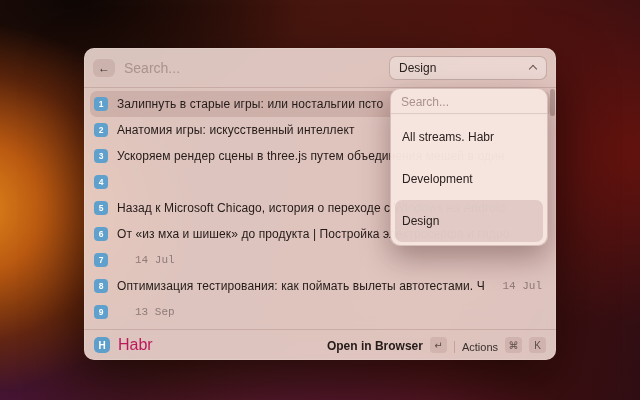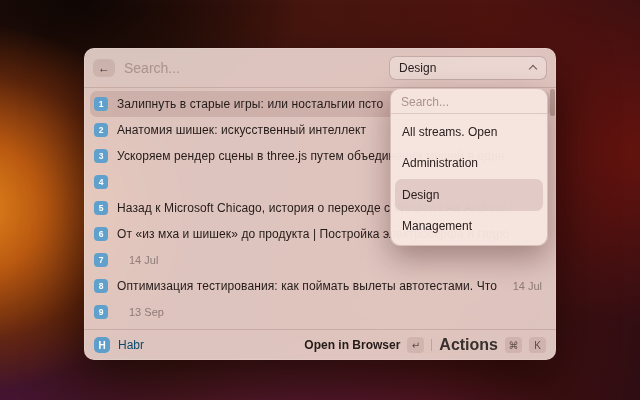--- a/index.html
+++ b/index.html
@@ -64,21 +64,21 @@
   .row.selected { background:rgba(105,55,48,.14); }
   .badge {
     flex:0 0 14px; width:14px; height:14px; border-radius:4px;
     background:#5fa0cc; color:#fff; font-size:8.5px; font-weight:bold;
     display:flex; align-items:center; justify-content:center; margin-right:9px;
   }
   .title {
     font-size:12px; font-weight:500; color:#241b19; overflow:hidden;
     text-overflow:clip; flex:1 1 auto; letter-spacing:.1px;
   }
-  .date { margin-left:12px; font-size:11px; color:#8f7b77; flex:0 0 auto; }
+  .date { margin-left:18px; font-size:11px; color:#8f7b77; flex:0 0 auto;font-family:Liberation Mono, monospace; }
 
   .list-scrollthumb {
     position:absolute; right:1px; top:41px; width:5px; height:27px;
     border-radius:3px; background:rgba(70,38,32,.28); z-index:2;
   }
 
   
   .dropdown {
     position:absolute; left:306px; top:40px; width:158px; height:158px;
     border-radius:10px; z-index:5;
@@ -104,30 +104,30 @@
   
   .footer {
     flex:0 0 31px; border-top:1px solid rgba(86,48,42,.16);
     display:flex; align-items:center; padding:0 10px; gap:8px;
   }
   .app-icon {
     width:16px; height:16px; border-radius:5px; background:#5d9ecb;
     color:#fff; font-size:10px; font-weight:bold;
     display:flex; align-items:center; justify-content:center;
   }
-  .app-name { font-size:12px; color:#0c4a6e; }
-  .footer-right { margin-left:auto; display:flex; align-items:center; gap:7px; }
+  .app-name { font-size:16px; color:#be185d; }
+  .footer-right { margin-left:auto; display:flex; align-items:flex-end; gap:7px; }
   .open-label { font-size:12px; font-weight:600; color:#241b19; }
   .keycap {
     min-width:17px; height:16px; padding:0 3px; border-radius:4px;
     background:rgba(105,55,48,.11); color:#5c4c47; font-size:10px;
     display:flex; align-items:center; justify-content:center;
   }
   .foot-sep { width:1px; height:12px; background:rgba(86,48,42,.22); }
-  .actions-label { font-size:16px; font-weight:700; color:#38302d; }
+  .actions-label { font-size:11px; font-weight:400; color:#38302d; }
 </style>
 </head>
 <body>
 
 <div class="window">
 
   <div class="topbar">
     <div class="back-btn">
       <span>←</span>
     </div>
@@ -139,21 +139,21 @@
   </div>
 
   <div class="list">
     <div class="row selected">
       <span class="badge">1</span>
       <span class="title">Залипнуть в старые игры: или ностальгии псто</span>
       <span class="date"></span>
     </div>
     <div class="row">
       <span class="badge">2</span>
-      <span class="title">Анатомия шишек: искусственный интеллект</span>
+      <span class="title">Анатомия игры: искусственный интеллект</span>
       <span class="date"></span>
     </div>
     <div class="row">
       <span class="badge">3</span>
       <span class="title">Ускоряем рендер сцены в three.js путем объединения мешей в один</span>
       <span class="date"></span>
     </div>
     <div class="row">
       <span class="badge">4</span>
       <span class="date"></span>
@@ -184,24 +184,23 @@
   </div>
 
   <div class="list-scrollthumb"></div>
 
   <div class="dropdown">
     <div class="dd-search">
       <input type="text" placeholder="Search..." style="">
     </div>
     <div class="dd-divider"></div>
     <div class="dd-items">
-      <div class="dd-item">All streams. Open</div>
-      <div class="dd-item">Administration</div>
+      <div class="dd-item">All streams. Habr</div>
+      <div class="dd-item">Development</div>
       <div class="dd-item selected">Design</div>
-      <div class="dd-item">Management</div>
     </div>
   </div>
 
   <div class="footer">
     <div class="app-icon">H</div>
     <span class="app-name">Habr</span>
     <div class="footer-right">
       <span class="open-label">Open in Browser</span>
       <span class="keycap">↵</span>
       <span class="foot-sep"></span>

